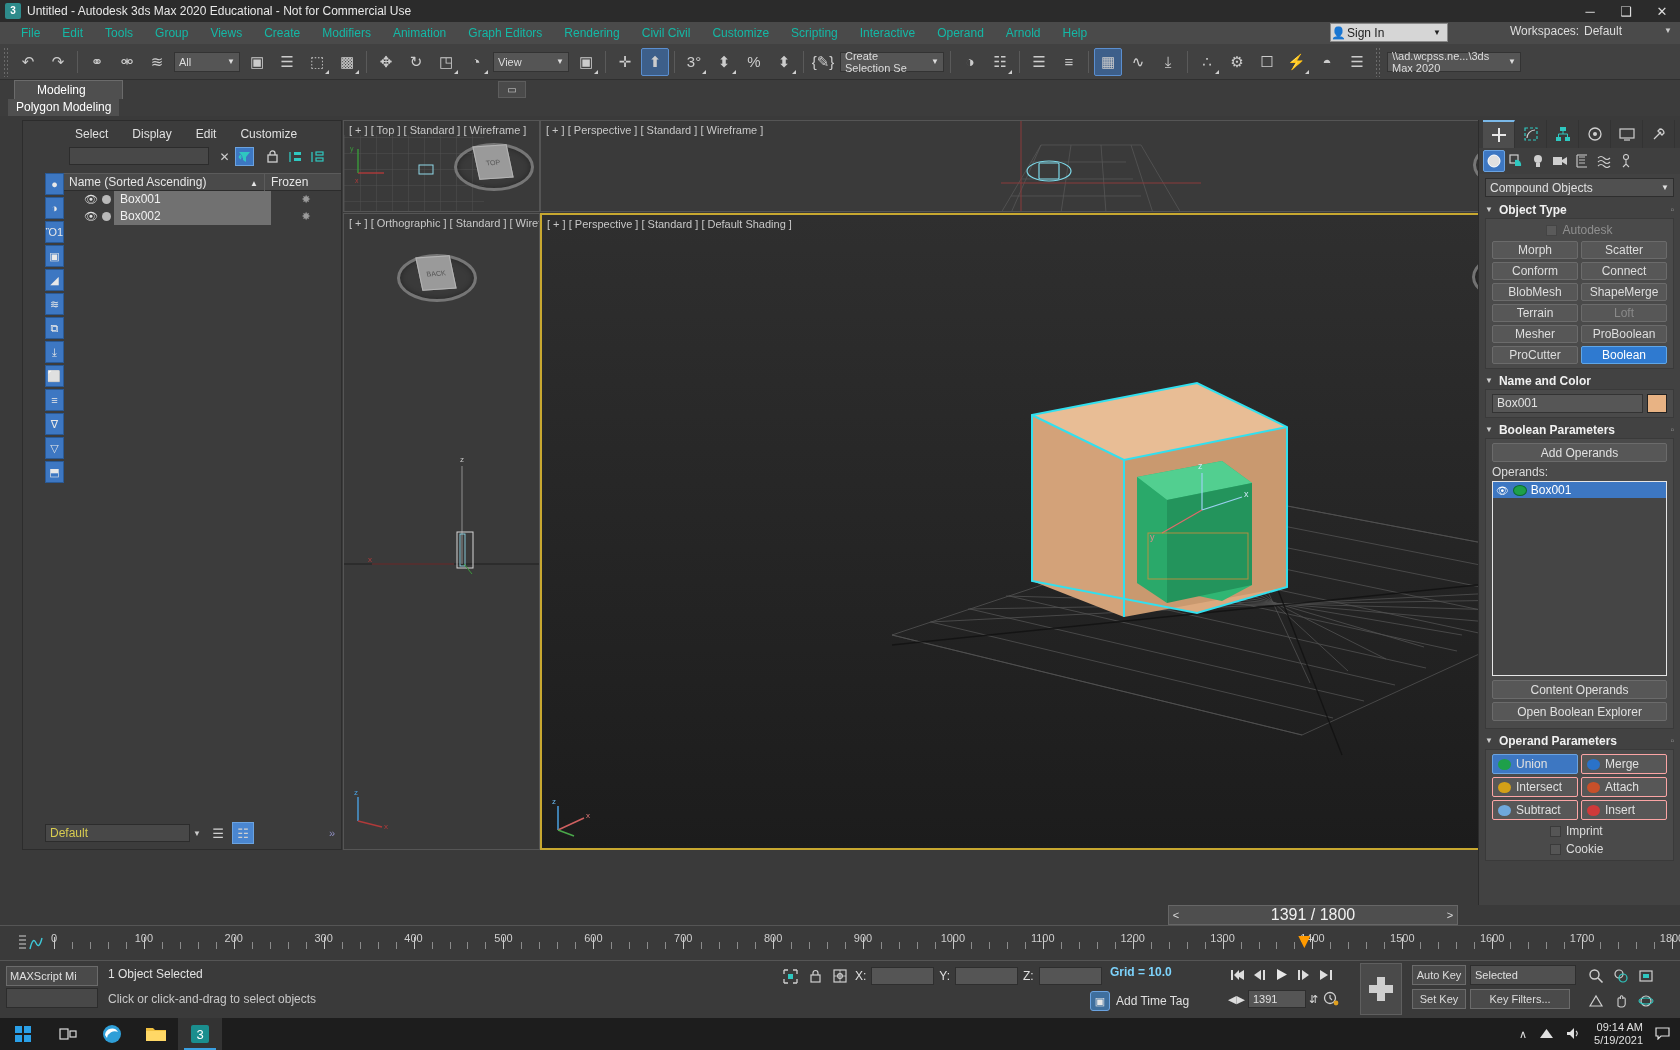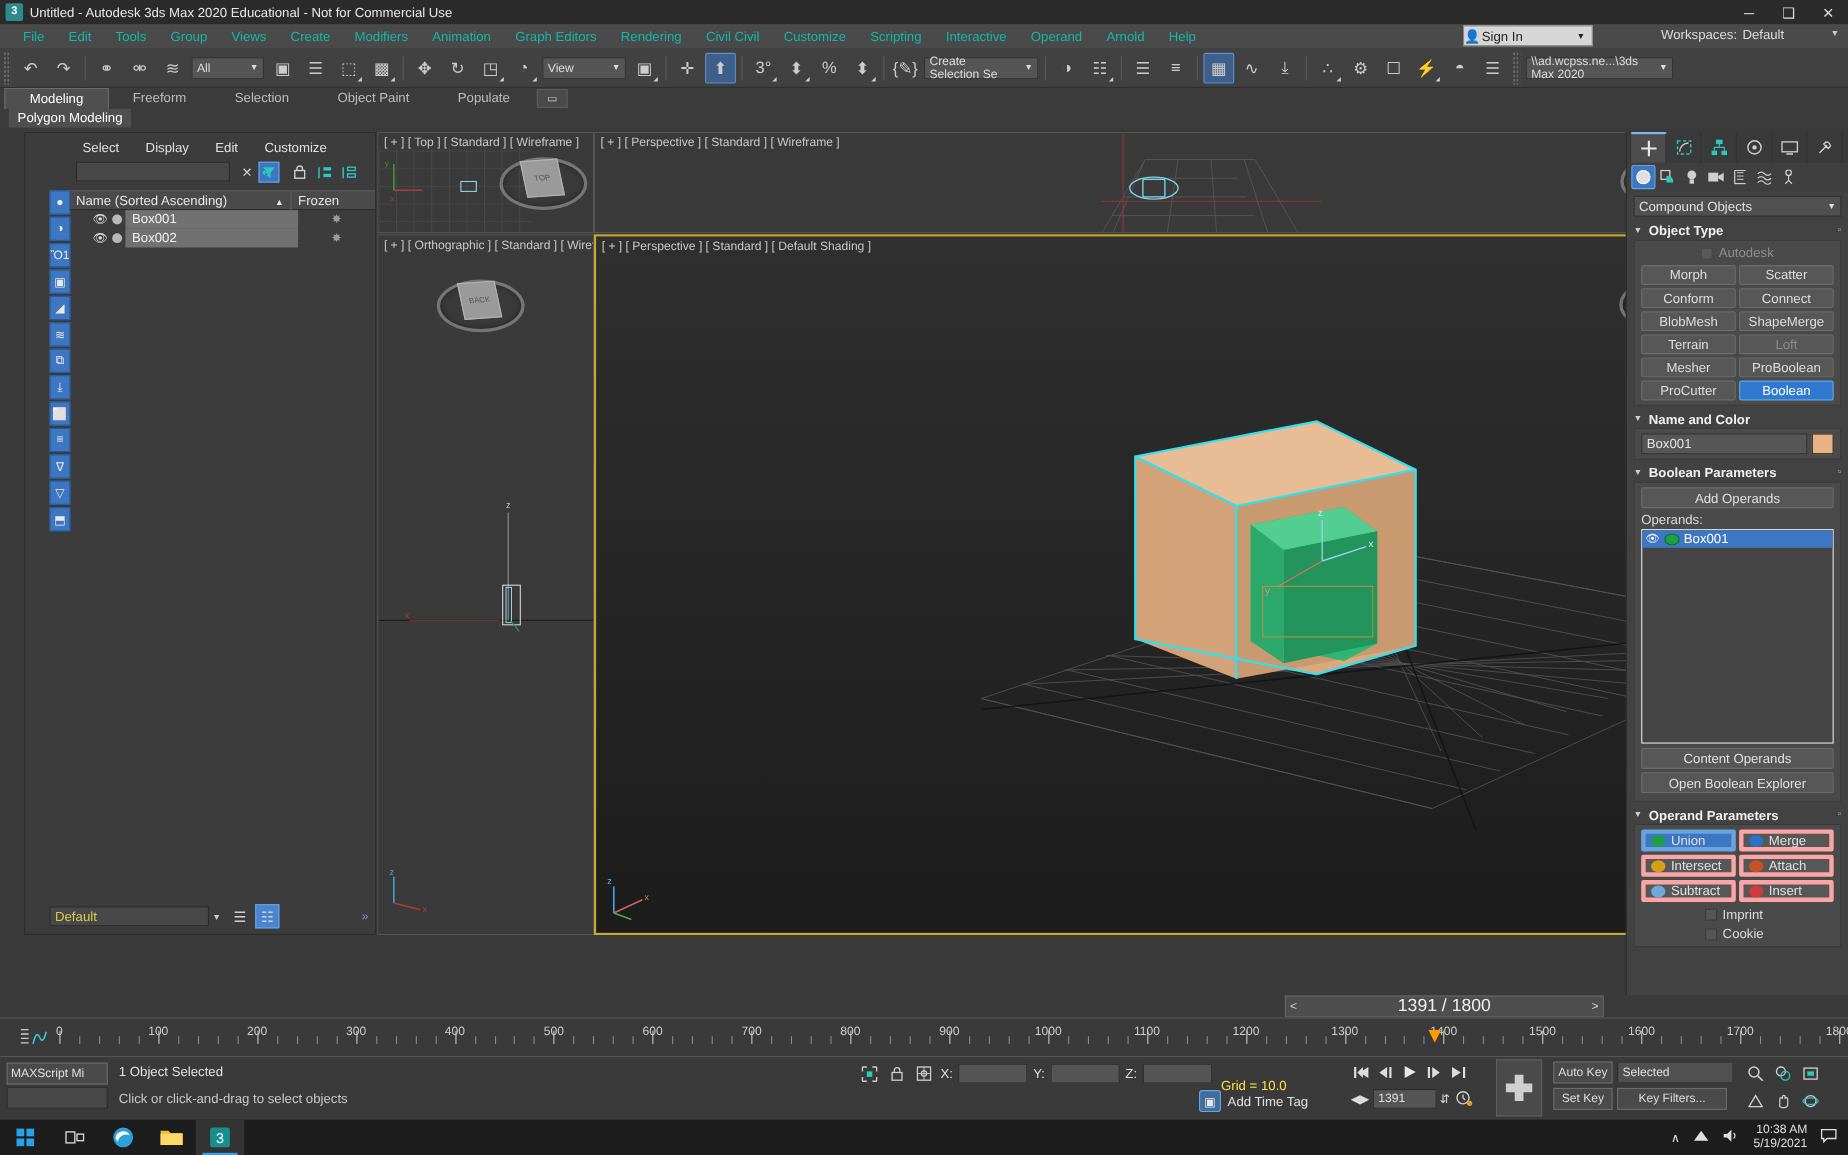--- a/index.html
+++ b/index.html
@@ -70,21 +70,21 @@
   .corner::after {
     content: ''; position: absolute; right: 1px; bottom: 1px;
     border-left: 4px solid transparent; border-bottom: 4px solid #cfcfcf;
   }
 
   
   .ribbon {
     position: absolute; left: 0; top: 80px; width: 1680px; height: 36px;
     background: #3c3c3c;
   }
-  .ribtabs { position: absolute; left: 4px; top: 0; display: flex; height: 19px; }
+  .ribtabs { position: absolute; left: 14px; top: 0; display: flex; height: 19px; flex-direction: column; }
   .ribtab {
     padding: 0 22px; height: 19px; line-height: 19px; font-size: 12px; color: #bdbdbd;
   }
   .ribtab.on { background: #4f4f4f; color: #fff; border-top: 1px solid #6b6b6b;
     border-left: 1px solid #6b6b6b; border-right: 1px solid #6b6b6b; }
   .ribsub {
     position: absolute; left: 8px; top: 19px; height: 17px; line-height: 17px;
     background: #4f4f4f; padding: 0 8px; font-size: 12px; color: #ffffff;
   }
   .ribarrow { position: absolute; left: 484px; top: 1px; width: 28px; height: 17px;
@@ -204,21 +204,21 @@
     display: flex; align-items: center; justify-content: center; margin-bottom: 3px; }
   .lbl { font-size: 12px; color: #dcdcdc; margin: 2px 0; }
   .oplist { background: #454545; border: 1px solid #e6e6e6; height: 195px; }
   .oprow { display: flex; align-items: center; height: 16px; background: #3d77c2;
     font-size: 12px; color: #fff; padding-left: 3px; gap: 4px; }
   .oprow .eye { font-size: 10px; }
   .oprow .blob { width: 14px; height: 11px; border-radius: 50%; background: #1ea04a;
     border: 1px solid #0c6b2d; }
 
   .opparams { display: grid; grid-template-columns: 1fr 1fr; gap: 3px; }
-  .opbtn { height: 20px; background: #575757; border: 4px solid #fca5a5; border-radius: 2px;
+  .opbtn { height: 20px; background: #575757; border: 1px solid #fca5a5; border-radius: 2px;
     display: flex; align-items: center; font-size: 12px; color: #e0e0e0; padding-left: 5px; gap: 5px; }
   .opbtn.on { background: #3d77c2; border-color: #6ba3e0; }
   .opbtn .ic { width: 13px; height: 11px; border-radius: 50%; }
   .checkline { display: flex; align-items: center; font-size: 12px; color: #dcdcdc;
     padding-left: 58px; margin-top: 4px; }
   .checkline .cb { width: 11px; height: 11px; background: #555; border: 1px solid #3a3a3a; margin-right: 5px; }
 
   
   .timeslider {
     position: absolute; left: 1168px; top: 905px; width: 290px; height: 20px;
@@ -247,21 +247,21 @@
     line-height: 18px; padding-left: 3px; }
   .msfield { position: absolute; left: 6px; top: 27px; width: 92px; height: 20px;
     background: #484848; border: 1px solid #2c2c2c; }
   .prompt1 { position: absolute; left: 108px; top: 6px; font-size: 12px; color: #e2e2e2; }
   .prompt2 { position: absolute; left: 108px; top: 31px; font-size: 12px; color: #c8c8c8; }
   .coordblock { position: absolute; left: 780px; top: 2px; display: flex; align-items: center; height: 26px; gap: 5px; }
   .co-ico { width: 20px; height: 20px; display: flex; align-items: center; justify-content: center;
     color: #c7c7c7; font-size: 13px; }
   .co-lbl { font-size: 12px; color: #e0e0e0; }
   .co-field { width: 63px; height: 18px; background: #555; border: 1px solid #2e2e2e; }
-  .gridlbl { position: absolute; left: 1110px; top: 19px; font-size: 12px; color: #fde047; }
+  .gridlbl { position: absolute; left: 1110px; top: 4px; font-size: 12px; color: #7dd3fc; font-weight: bold; }
   .timetag { position: absolute; left: 1090px; top: 30px; display: flex; align-items: center; gap: 6px; }
   .tt-ico { width: 20px; height: 20px; border-radius: 3px; background: #3f6f9e; border: 1px solid #6ba3e0;
     display: flex; align-items: center; justify-content: center; color: #e7e7e7; font-size: 11px; }
   .playback { position: absolute; left: 1228px; top: 3px; display: flex; align-items: center; gap: 2px; }
   .pb { width: 20px; height: 22px; display: flex; align-items: center; justify-content: center;
     color: #ddd; font-size: 12px; }
   .framebox { position: absolute; left: 1228px; top: 28px; display: flex; align-items: center; gap: 3px; }
   .fb-arrows { font-size: 11px; color: #ddd; }
   .fb-field { width: 58px; height: 18px; background: #555; border: 1px solid #2e2e2e;
     color: #e0e0e0; font-size: 11px; padding-left: 4px; line-height: 16px; }
@@ -1159,21 +1159,21 @@
             <path d="M1 11 L7.5 2 L14 11 Z" fill="#e0e0e0"></path>
           </svg>
       </span>
       <span>
         <svg width="16" height="13" viewBox="0 0 16 13">
             <polygon points="1,5 4,5 8,1 8,12 4,8 1,8" fill="#e0e0e0"></polygon>
             <path d="M10 4 Q12.5 6.5 10 9" fill="none" stroke="#e0e0e0" stroke-width="1.1"></path>
           </svg>
       </span>
       <span class="tb-clock">
-        <div>10:38 AM</div>
+        <div>09:14 AM</div>
         <div>5/19/2021</div>
       </span>
       <span>
         <svg width="15" height="13" viewBox="0 0 15 13">
             <path d="M1 1 H14 V9 H6 L3 12 V9 H1 Z" fill="none" stroke="#e0e0e0" stroke-width="1.2"></path>
           </svg>
       </span>
     </div>
   </div>
 </div>

